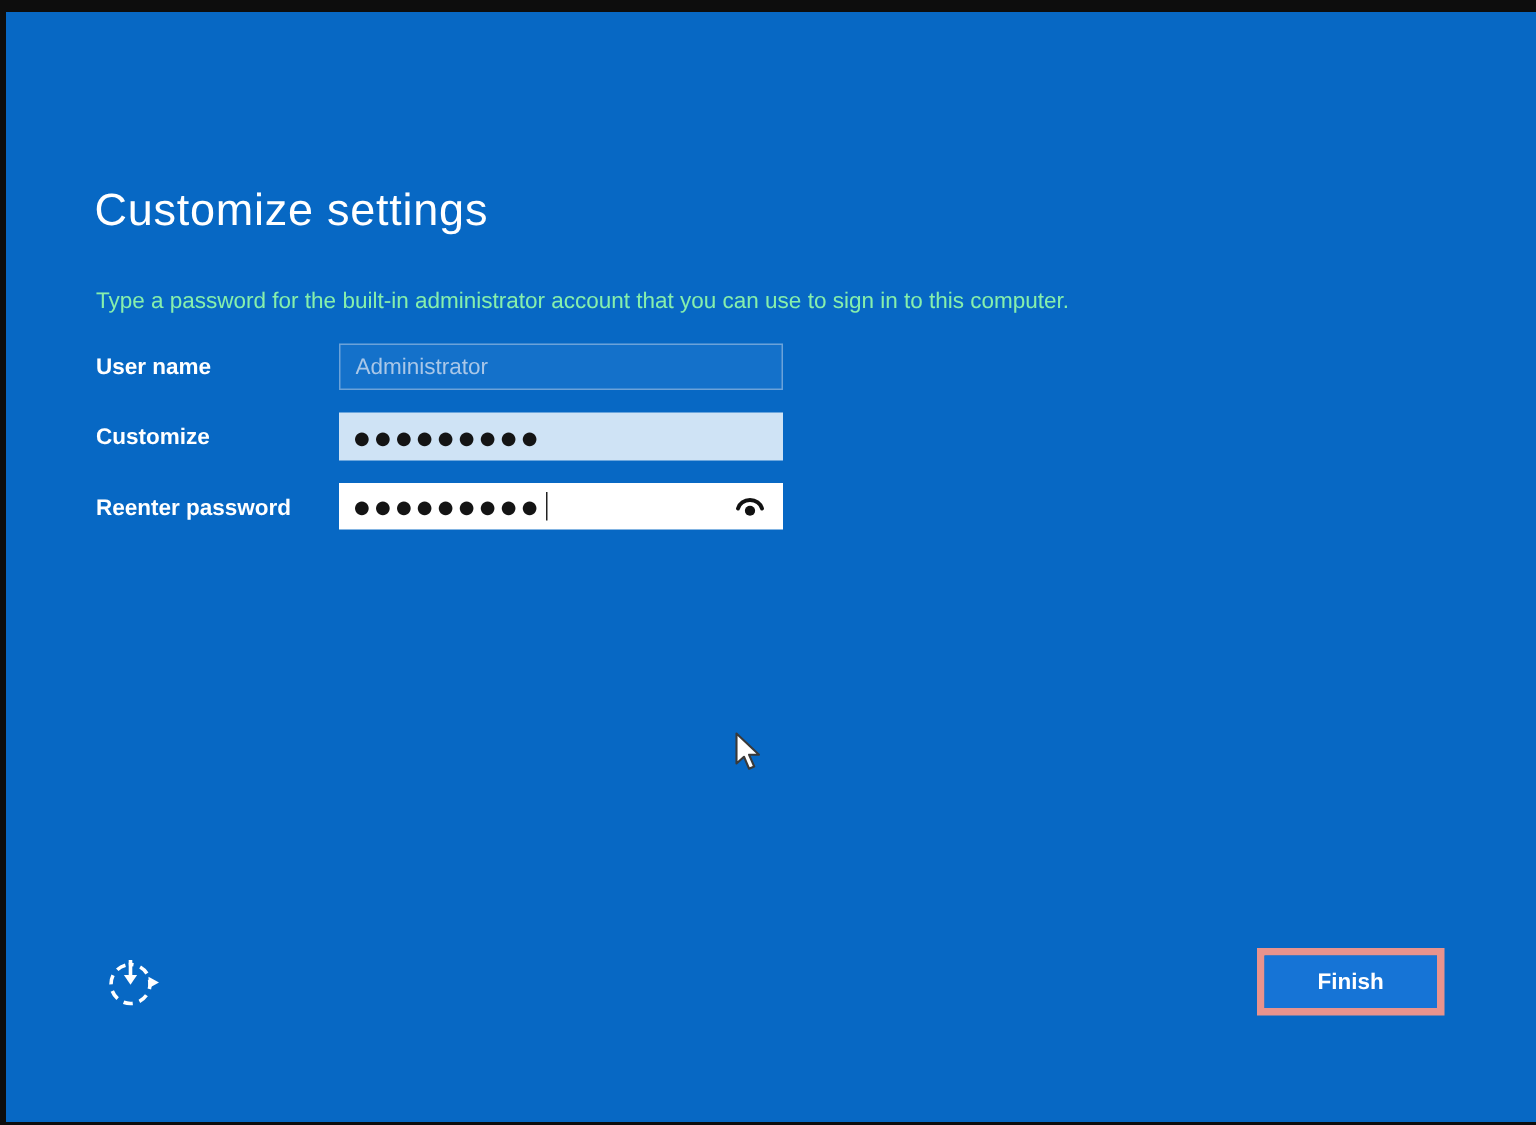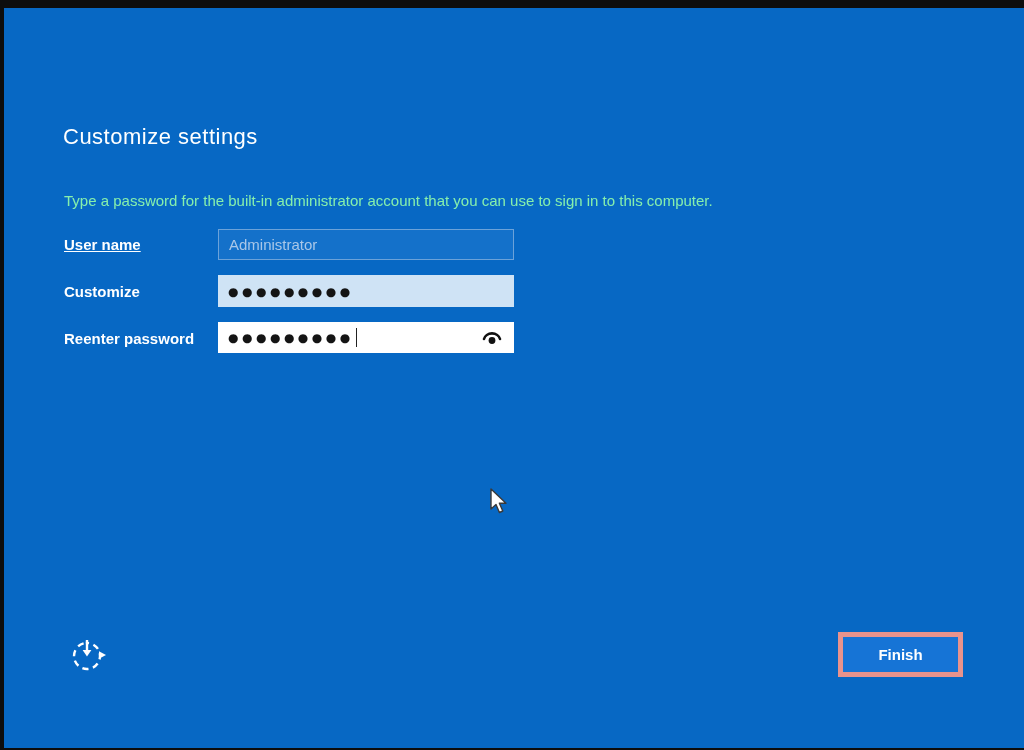--- a/index.html
+++ b/index.html
@@ -10,38 +10,38 @@
     overflow: hidden;
     font-family: "Liberation Sans", "DejaVu Sans", sans-serif;
   }
   
   .edge-top    { position: absolute; left: 0; top: 0; width: 1024px; height: 8px; background: #0d0d0d; }
   .edge-left   { position: absolute; left: 0; top: 0; width: 4px; height: 750px; background: #0d0d0d; }
   .edge-bottom { position: absolute; left: 0; bottom: 0; width: 1024px; height: 2px; background: #0d0d0d; }
 
   .title {
     position: absolute; left: 63px; top: 124px;
-    color: #ffffff; font-size: 22px; font-weight: 300; letter-spacing: 0.5px;
+    color: #ffffff; font-size: 30px; font-weight: 300; letter-spacing: 0.5px;
   }
   .subtitle {
     position: absolute; left: 64px; top: 192px;
     color: #86efac; font-size: 15px; font-weight: 400;
   }
 
   .field-label {
     position: absolute; left: 64px;
     color: #ffffff; font-size: 15px; font-weight: 700;
     line-height: 31px; height: 31px; white-space: nowrap;
   }
-  .lbl-username { top: 229px; text-decoration: underline; }
+  .lbl-username { top: 229px; }
   .lbl-password { top: 276px; }
   .lbl-reenter  { top: 323px; }
 
   .input-box {
-    position: absolute; left: 218px; width: 296px;
+    position: absolute; left: 226px; width: 296px;
   }
   .username-input {
     top: 229px; height: 31px;
     background: #1471ca;
     border: 1px solid #6ba2d9;
     color: #a9c7e8;
     font-size: 15px;
     padding: 0 10px;
     font-family: "Liberation Sans", sans-serif;
     outline: none; width: 296px;

